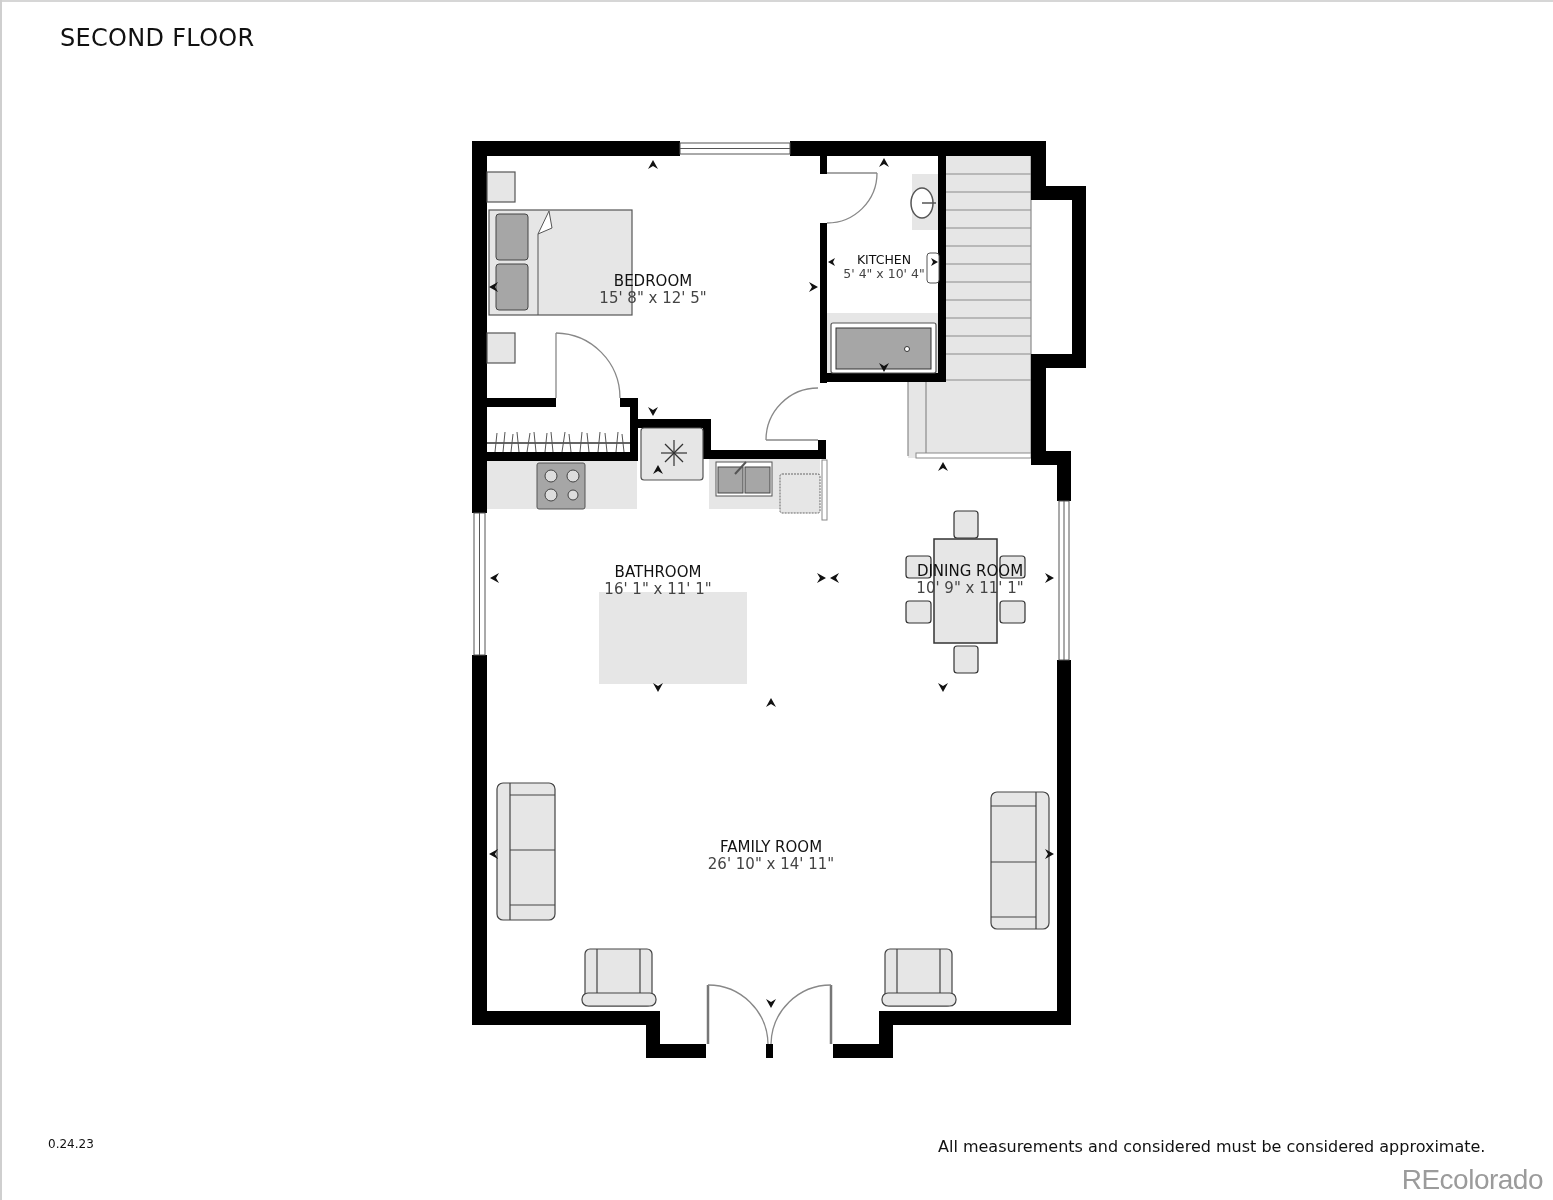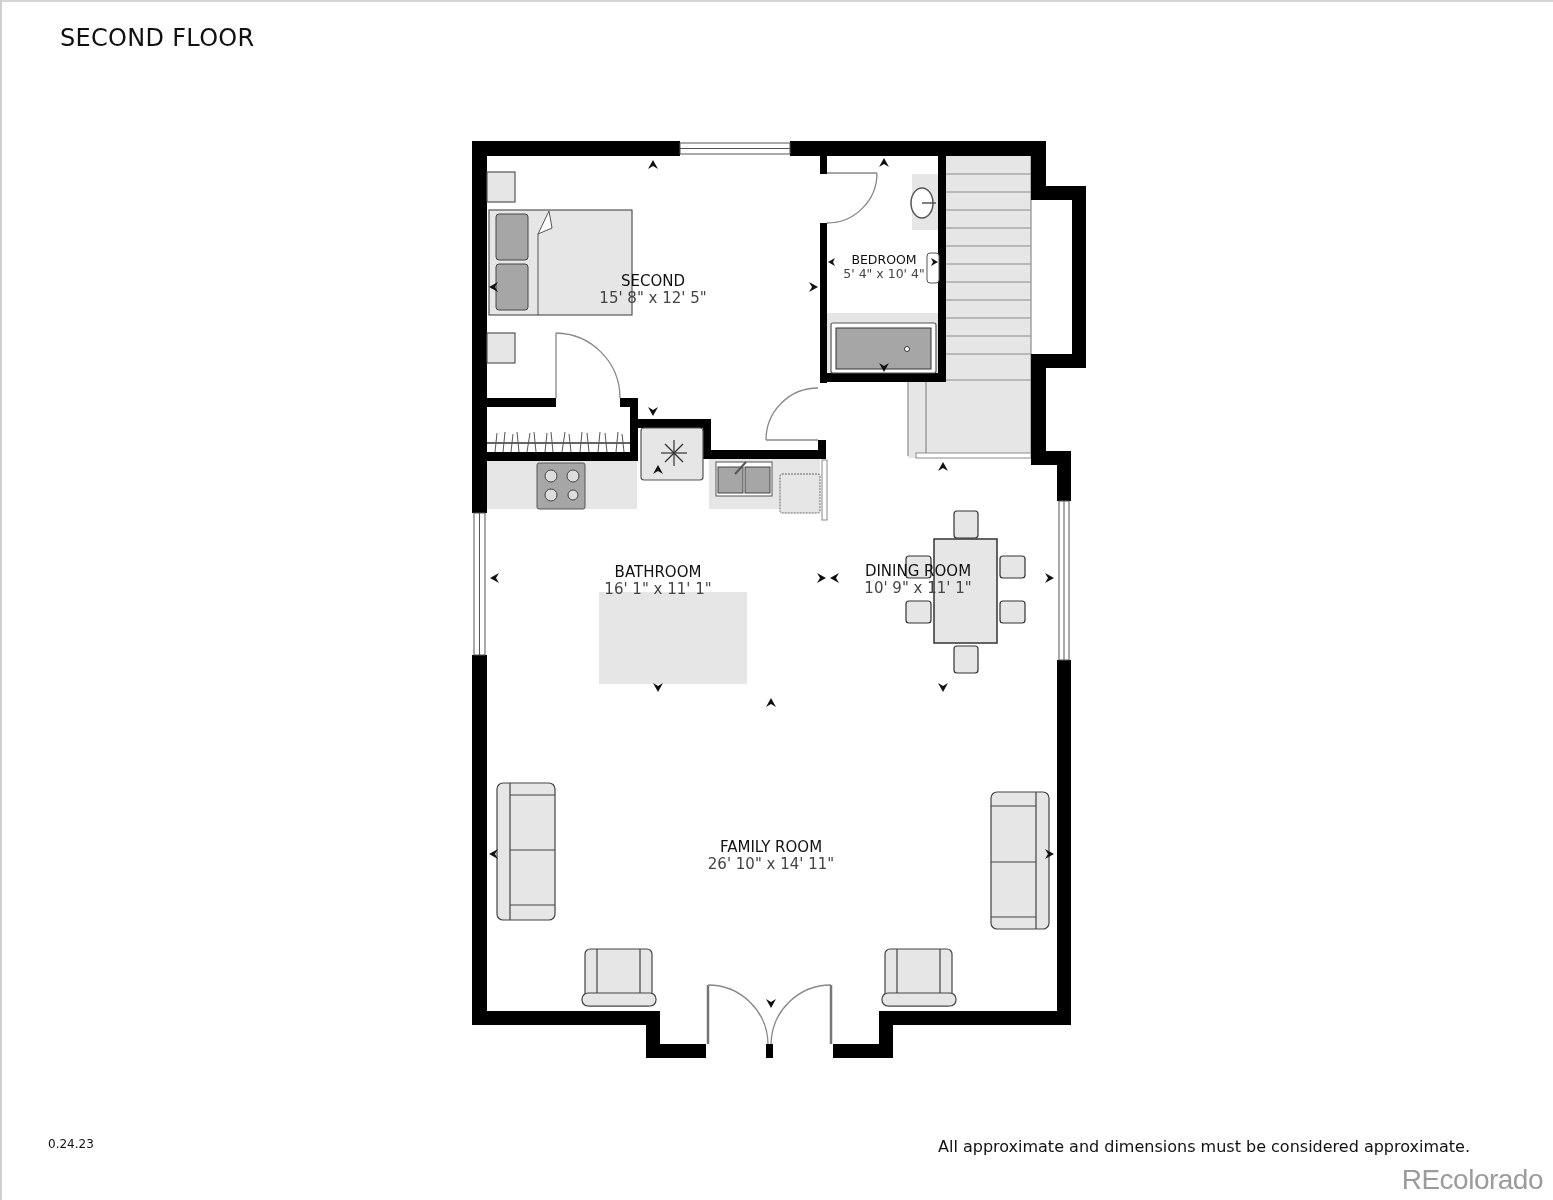--- a/index.html
+++ b/index.html
@@ -238,39 +238,39 @@
     <path d="M658 692 l-5 -9 l5 3 l5 -3 z"></path>
     <path d="M943 692 l-5 -9 l5 3 l5 -3 z"></path>
     <path d="M771 698 l-5 9 l5 -3 l5 3 z"></path>
     <path d="M489 854 l9 -5 l-3 5 l3 5 z"></path>
     <path d="M1054 854 l-9 -5 l3 5 l-3 5 z"></path>
     <path d="M771 1008 l-5 -9 l5 3 l5 -3 z"></path>
   </g>
 </svg>
 
 <div class="room-label" style="left:653px; top:273px;">
-  <div class="room-name">SECOND</div>
+  <div class="room-name">BEDROOM</div>
   <div class="room-dim">15' 8" x 12' 5"</div>
 </div>
 
 <div class="room-label small" style="left:884px; top:253px;">
-  <div class="room-name">BEDROOM</div>
+  <div class="room-name">KITCHEN</div>
   <div class="room-dim">5' 4" x 10' 4"</div>
 </div>
 
 <div class="room-label" style="left:658px; top:564px;">
   <div class="room-name">BATHROOM</div>
   <div class="room-dim">16' 1" x 11' 1"</div>
 </div>
 
-<div class="room-label" style="left:918px; top:563px;">
+<div class="room-label" style="left:970px; top:563px;">
   <div class="room-name">DINING ROOM</div>
   <div class="room-dim">10' 9" x 11' 1"</div>
 </div>
 
 <div class="room-label" style="left:771px; top:839px;">
   <div class="room-name">FAMILY ROOM</div>
   <div class="room-dim">26' 10" x 14' 11"</div>
 </div>
 
 <div class="version">0.24.23</div>
-<div class="disclaimer">All approximate and dimensions must be considered approximate.</div>
+<div class="disclaimer">All measurements and considered must be considered approximate.</div>
 <div class="brand">REcolorado</div>
 
 </body></html>

